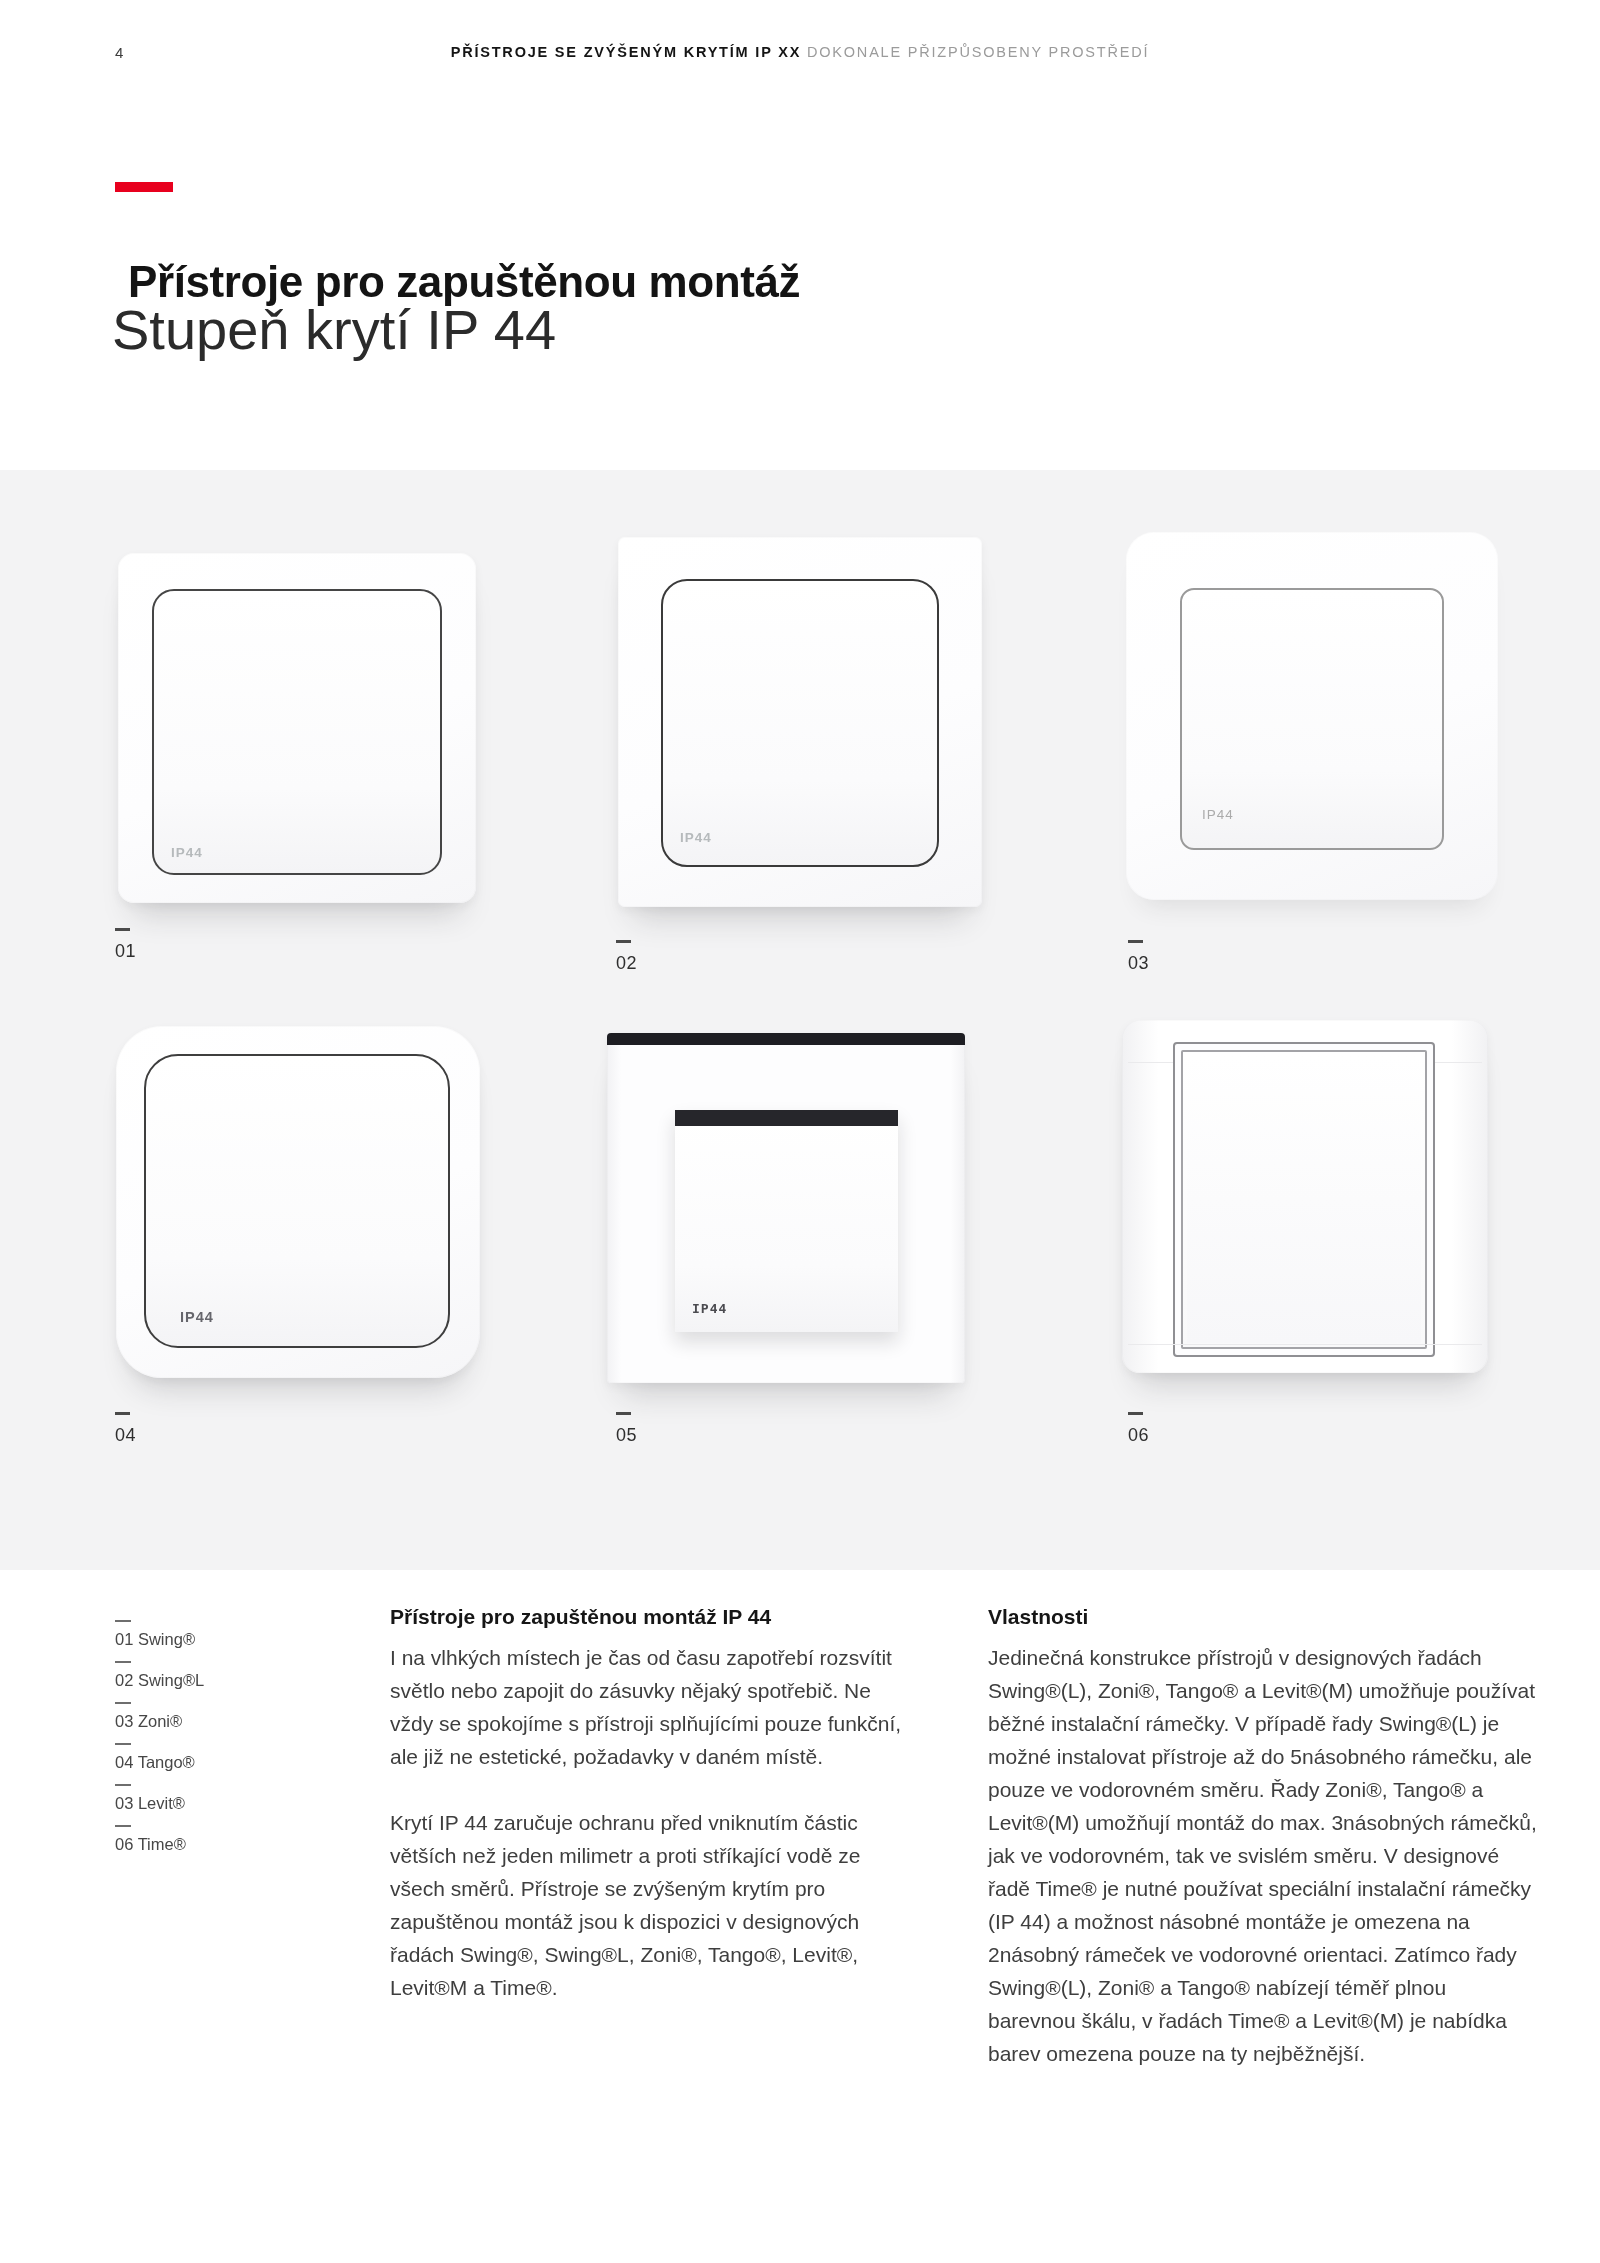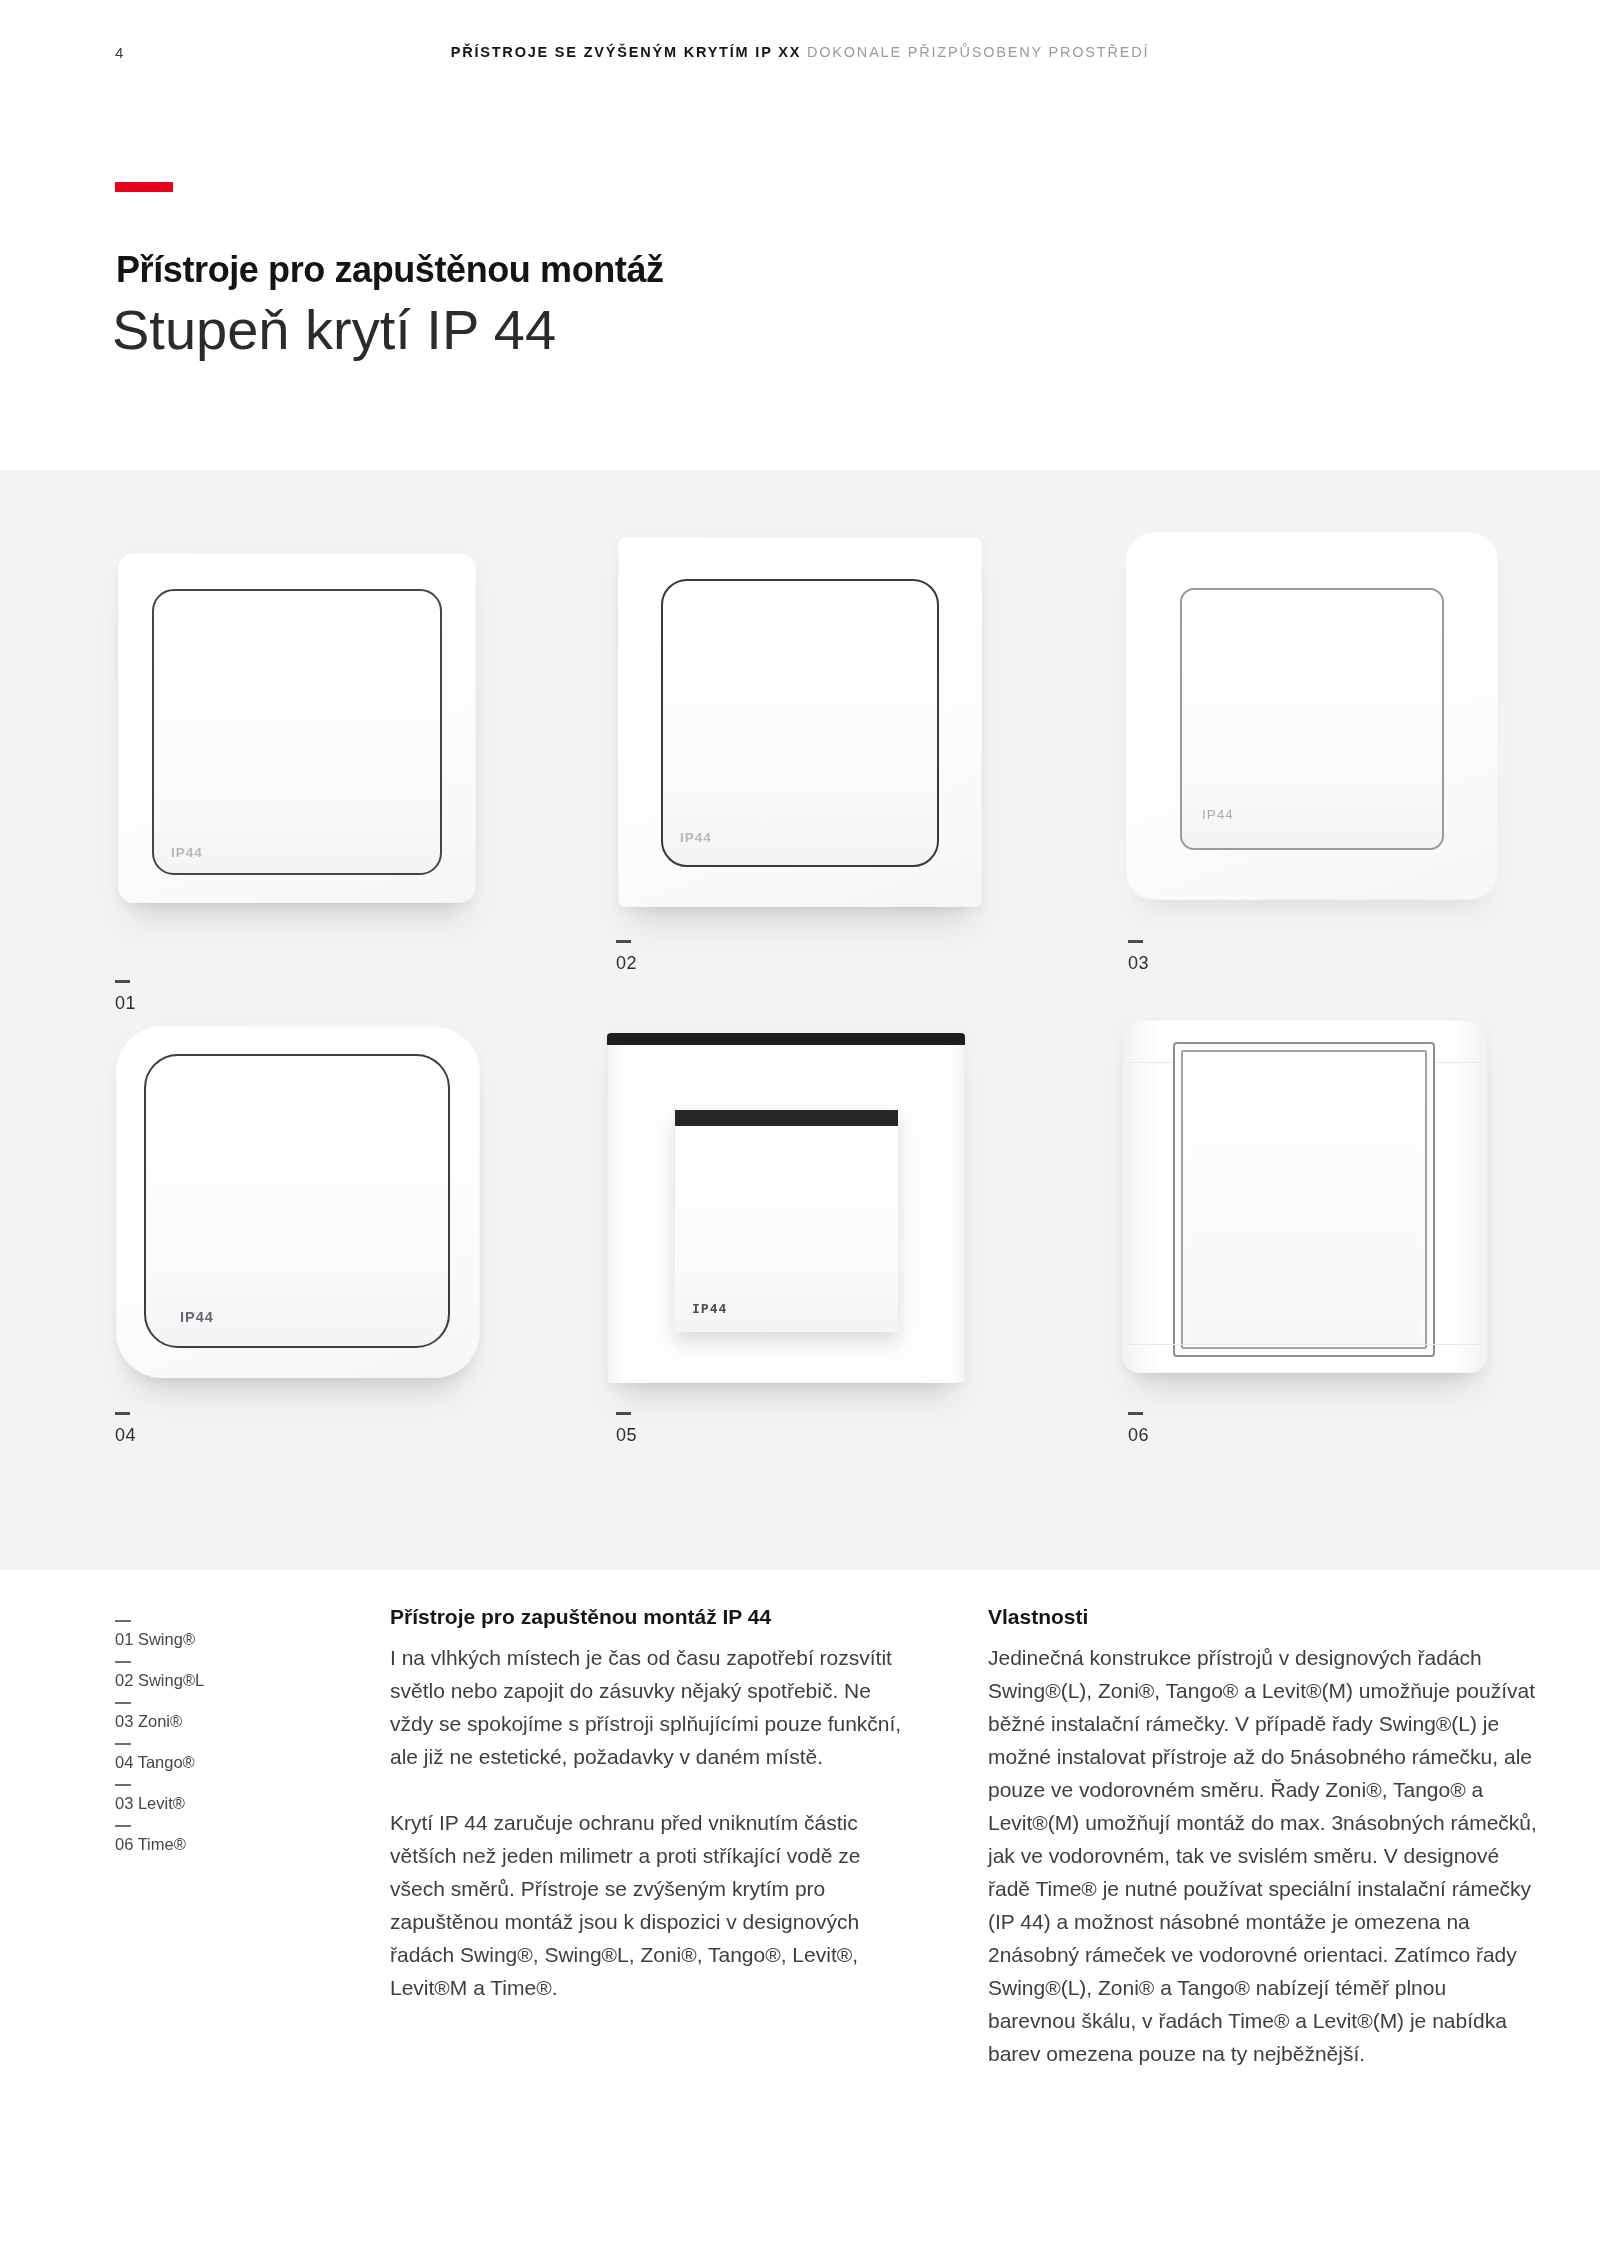--- a/index.html
+++ b/index.html
@@ -8,21 +8,21 @@
     font-family:"Liberation Sans","DejaVu Sans",sans-serif;color:#1a1a1a;
   }
   
   .pagenum{position:absolute;left:115px;top:44px;font-size:15px;color:#3c3c3c;}
   .runhead{position:absolute;left:0;top:44px;width:100%;text-align:center;
     font-size:14.5px;letter-spacing:1.8px;white-space:nowrap;}
   .rh-bold{font-weight:700;color:#141414;}
   .rh-light{font-weight:400;color:#9b9b9b;}
   
   .reddash{position:absolute;left:115px;top:182px;width:58px;height:10px;background:#e8001e;}
-  .hero-title{position:absolute;left:112px;top:236px;margin:4px;font-size:36px;line-height:60px;
+  .hero-title{position:absolute;left:112px;top:236px;margin:16px;font-size:44px;line-height:60px;
     font-weight:700;letter-spacing:-0.4px;color:#141414;}
   .hero-sub{position:absolute;left:112px;top:300px;margin:0;font-size:56px;line-height:60px;
     font-weight:300;color:#2b2b2b;}
   
   .band{position:absolute;left:0;top:470px;width:1600px;height:1100px;background:#f3f3f4;}
   
   .tile{position:absolute;}
   .frame{position:absolute;inset:0;background:linear-gradient(160deg,#ffffff 0%,#fdfdfe 55%,#f6f6f8 100%);
     box-shadow:0 26px 30px -16px rgba(40,40,45,.18),0 4px 10px rgba(40,40,45,.05),
     inset 0 0 0 1px rgba(0,0,0,.02);text-decoration:underline;}
@@ -64,21 +64,21 @@
   .f-time::before{top:42px;} .f-time::after{bottom:28px;}
   .time-outline{position:absolute;left:51px;right:53px;top:22px;bottom:16px;
     border:2px solid #8f8f93;border-radius:4px;background:#fdfdfe;}
   .time-outline-inner{position:absolute;inset:6px;border:2px solid #a3a3a7;border-radius:2px;
     background:linear-gradient(180deg,#ffffff,#f9f9fa);}
   .time-rocker{position:absolute;inset:4px;background:linear-gradient(180deg,#ffffff,#f7f7f9);}
   
   .numlab{position:absolute;}
   .nl-dash{width:15px;height:3px;background:#4a4a4a;}
   .nl-num{margin-top:10px;font-size:18px;letter-spacing:.6px;color:#2e2e2e;}
-  .nl1{left:115px;top:980px;} .nl2{left:616px;top:940px;} .nl3{left:1128px;top:940px;}
+  .nl1{left:115px;top:928px;} .nl2{left:616px;top:940px;} .nl3{left:1128px;top:940px;}
   .nl4{left:115px;top:1412px;} .nl5{left:616px;top:1412px;} .nl6{left:1128px;top:1412px;}
   
   .legend{position:absolute;left:115px;top:1620px;width:180px;}
   .lg-item{margin-bottom:13px;}
   .lg-dash{width:16px;height:2px;background:#6e6e6e;margin-bottom:8px;}
   .lg-text{font-size:16.5px;color:#474747;line-height:18px;}
   
   .col{position:absolute;top:1600px;margin-left:45px;}
   .col h3{margin:0 0 8px 0;font-size:21px;line-height:33px;font-weight:700;color:#161616;}
   .col p{margin:0;font-size:21px;line-height:33px;color:#3e3e3e;}

